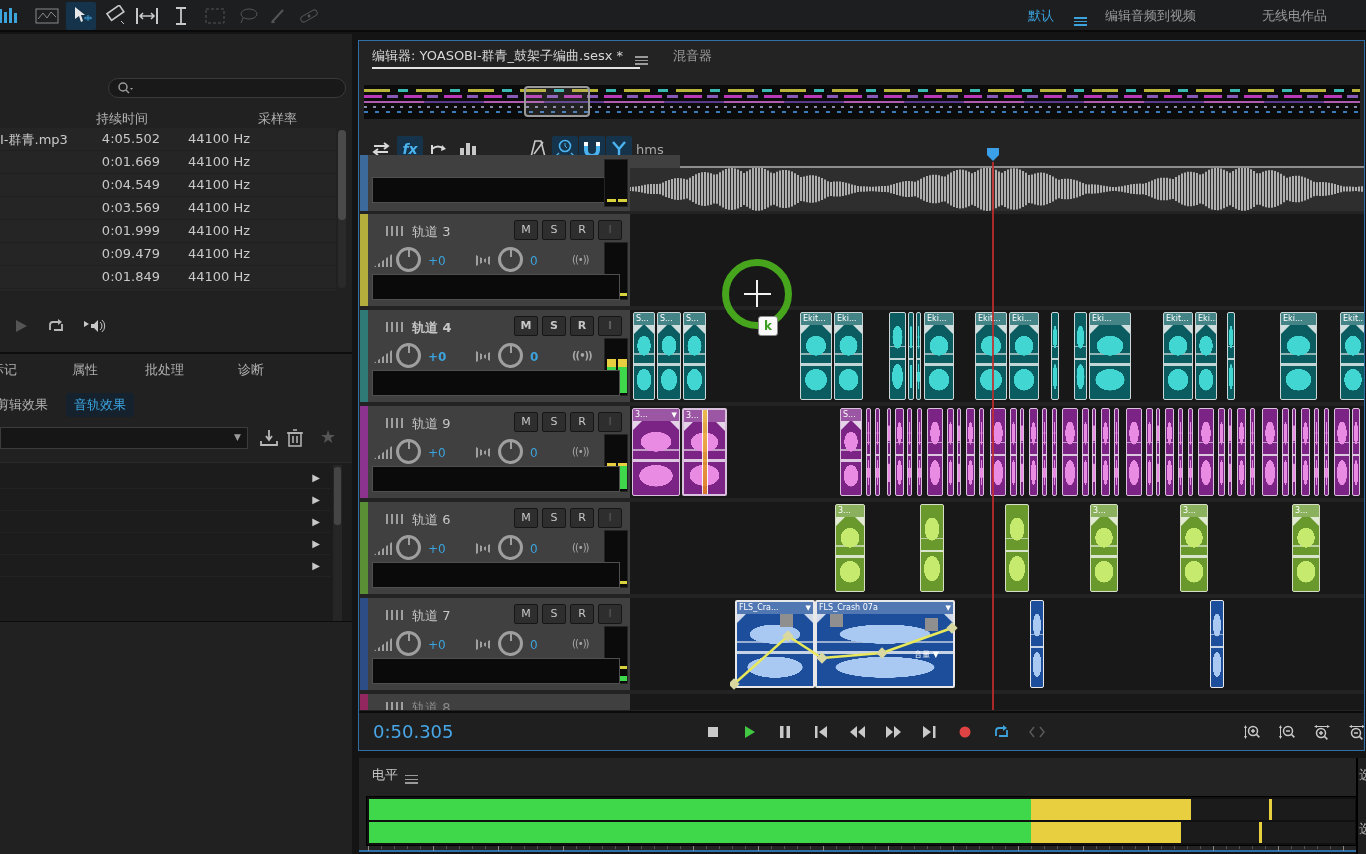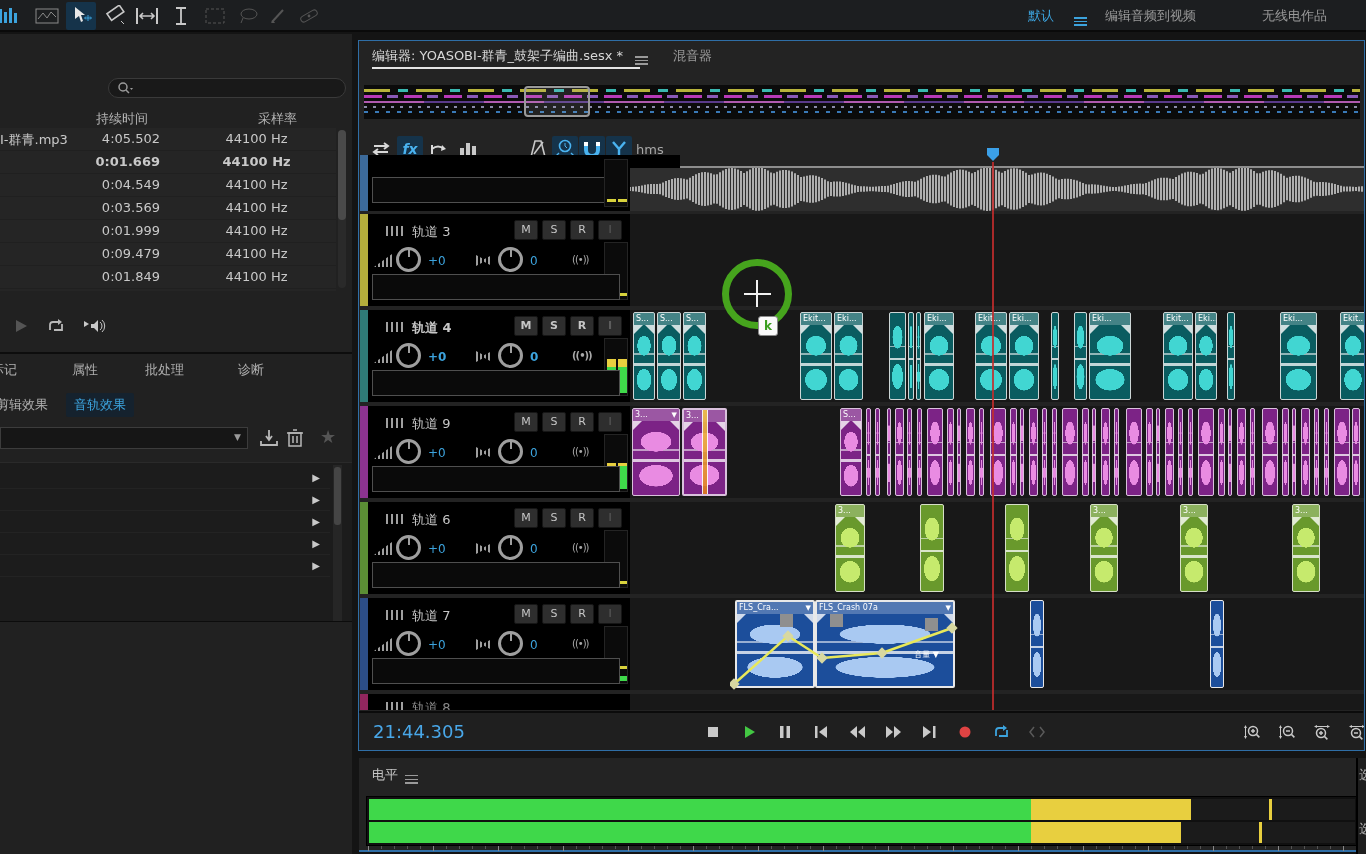--- a/index.html
+++ b/index.html
@@ -15,21 +15,21 @@
   .menu-lines{display:inline-block;width:13px;height:9px;background:linear-gradient(#9a9a9a 0 1.5px,transparent 1.5px 3.7px,#9a9a9a 3.7px 5.2px,transparent 5.2px 7.4px,#9a9a9a 7.4px 9px)}
   .menu-lines.blue{background:linear-gradient(#3ca3dd 0 1.5px,transparent 1.5px 3.7px,#3ca3dd 3.7px 5.2px,transparent 5.2px 7.4px,#3ca3dd 7.4px 9px)}
   
   #leftpanel{position:absolute;left:0;top:34px;width:352px;height:820px;background:#212121}
   #searchbox{position:absolute;left:108px;top:44px;width:238px;height:20px;background:#191919;border:1px solid #3a3a3a;border-radius:10px;display:flex;align-items:center;padding-left:8px;font-size:11px;color:#888}
   .colhead{position:absolute;top:76px;font-size:13px;color:#b4b4b4}
   #filerows{position:absolute;left:0;top:94px;width:336px;height:163px;background:#252525}
   .frow{position:absolute;left:0;width:336px;height:23px;font-size:13px;color:#c9c9c9;border-bottom:1px solid #202020}
   .frow .nm{position:absolute;left:0;top:3px;white-space:nowrap}
   .frow .du{position:absolute;left:60px;top:3px;width:100px;text-align:right}
-  .frow .ra{position:absolute;left:200px;top:3px;width:113px;text-align:center}
+  .frow .ra{position:absolute;left:188px;top:3px;width:113px;text-align:left}
   #filescroll{position:absolute;left:338px;top:96px;width:8px;height:158px;background:#2a2a2a;border-radius:4px}
   #filescroll .thumb{position:absolute;left:0;top:0;width:8px;height:90px;background:#4a4a4a;border-radius:4px}
   .ltab{position:absolute;top:327px;font-size:13px;color:#b0b0b0}
   .etab{position:absolute;top:359px;font-size:13px;color:#b0b0b0;padding:3px 8px}
   .etab.active{color:#3ca3dd;background:#15222e;border-radius:2px}
   #presetdd{position:absolute;left:0;top:393px;width:248px;height:22px;background:#161616;border:1px solid #3c3c3c}
   #presetdd .chev{position:absolute;right:6px;top:4px;font-size:9px;color:#9a9a9a}
   #rack{position:absolute;left:0;top:428px;width:352px;height:160px;background:#1c1c1c;border-top:1px solid #2a2a2a;border-bottom:1px solid #0c0c0c}
   .rackrow{position:absolute;left:0;width:330px;height:22px;border-bottom:1px solid #232323;font-size:10px;color:#c8c8c8}
   .rackrow .arr{position:absolute;right:10px;top:5px}
@@ -46,21 +46,21 @@
   .navrow{position:absolute;left:0;width:996px;height:3px}
   #navzoom{position:absolute;left:160px;top:1px;width:66px;height:31px;border:2px solid #9a9a9a;border-radius:4px;background:rgba(190,190,190,.13)}
   .fxbtn{position:absolute;top:95px;width:26px;height:26px;display:flex;align-items:center;justify-content:center;border-radius:2px}
   .fxbtn.on{background:#15334a}
   #hms{position:absolute;left:277px;top:101px;font-size:13px;color:#a8a8a8}
   #ruler{position:absolute;left:271px;top:97px;width:735px;height:30px}
   .rlabel{position:absolute;top:2px;width:60px;text-align:center;font-size:11px;color:#a9b1b9}
   .rtick{position:absolute;width:1px;background:#9a9a9a}
   #rulerbase{position:absolute;left:271px;top:125px;width:735px;height:2px;background:#8d8d8d}
   
-  .thdr{position:absolute;left:1px;width:320px;background:#000000}
+  .thdr{position:absolute;left:1px;width:320px;background:#404040}
   .tstrip{position:absolute;left:0;top:0;width:8px;height:100%}
   .tname{position:absolute;left:52px;top:9px;font-size:13px;color:#c6c6c6}
   .ticon{position:absolute;left:26px;top:12px;width:18px;height:10px;
      background:repeating-linear-gradient(90deg,#9f9f9f 0 2px,transparent 2px 5px)}
   .msri{position:absolute;top:6px;width:24px;height:20px;background:#2e2e2e;border:1px solid #161616;border-radius:2px;font-size:11px;color:#c6c6c6;text-align:center;line-height:18px}
   .msri.dim{color:#5c5c5c}
   .volicon{position:absolute;left:14px;top:40px;width:18px;height:13px;
      background:repeating-linear-gradient(90deg,#9f9f9f 0 2px,transparent 2px 4px);
      clip-path:polygon(0 100%,100% 0,100% 100%,0 100%)}
   .panicon{position:absolute;left:116px;top:41px;width:16px;height:11px;
@@ -185,21 +185,21 @@
       </svg>
   </div>
   <div class="colhead" style="left:96px">持续时间</div>
   <div class="colhead" style="left:258px">采样率</div>
   <div id="filerows">
       <div class="frow" style="top: 0px;">
         <span class="nm">I-群青.mp3</span>
         <span class="du">4:05.502</span>
         <span class="ra">44100 Hz</span>
       </div>
-      <div class="frow" style="top: 23px; font-weight: bold;">
+      <div class="frow" style="top: 23px;">
         <span class="nm"></span>
         <span class="du">0:01.669</span>
         <span class="ra">44100 Hz</span>
       </div>
       <div class="frow" style="top: 46px;">
         <span class="nm"></span>
         <span class="du">0:04.549</span>
         <span class="ra">44100 Hz</span>
       </div>
       <div class="frow" style="top: 69px;">
@@ -843,21 +843,21 @@
     </div>
 
   <div class="thdr" style="top:653px;height:16px;overflow:hidden">
     <div class="tstrip" style="background:#92265e"></div>
     <div class="ticon" style="top:8px"></div>
     <div class="tname" style="top:5px;color:#8a8a8a">轨道 8</div>
   </div>
   <div class="tlane" style="top:653px;height:16px"></div>
 
   <div id="transbar">
-    <div id="ttime">21:44.305</div>
+    <div id="ttime">0:50.305</div>
     <div id="tbuttons">
         <div class="tbtn" style="left: 340px;">
           <svg width="18" height="16">
             <rect x="4" y="3" width="10" height="10" fill="#c9c9c9"></rect>
           </svg>
         </div>
         <div class="tbtn" style="left: 376px;">
           <svg width="18" height="16">
             <path d="M5 2 L15 8 L5 14 Z" fill="#43c843"></path>
           </svg>

